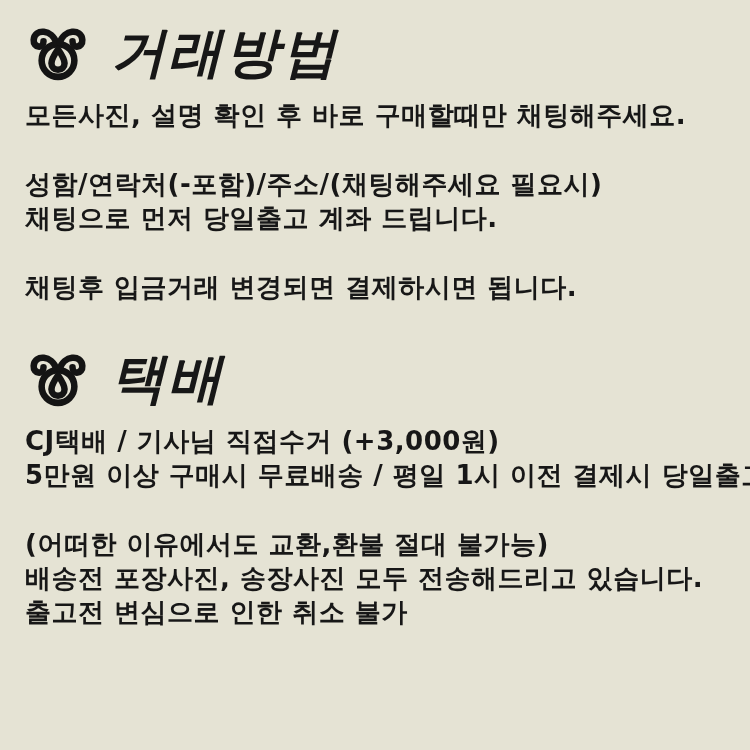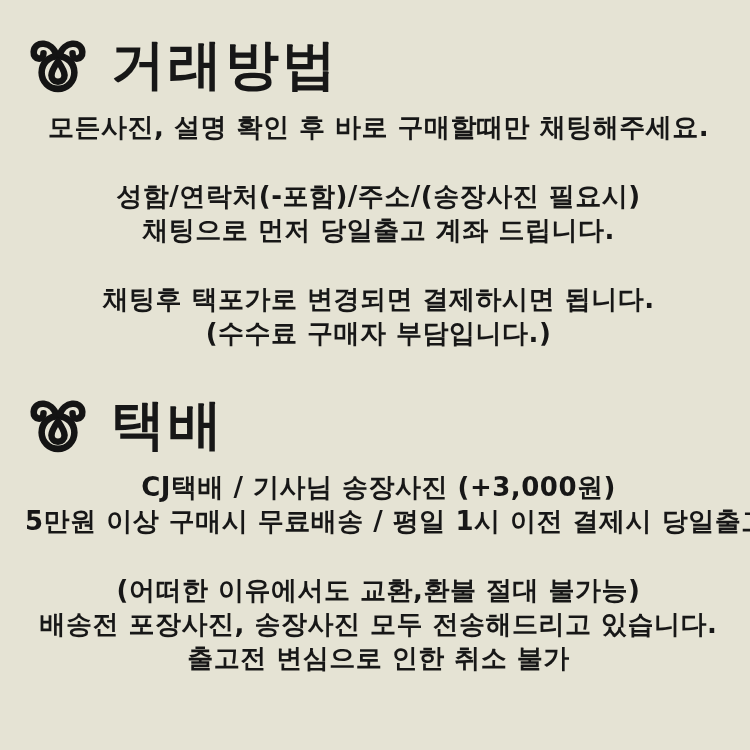--- a/index.html
+++ b/index.html
@@ -11,39 +11,40 @@
     background: #e5e3d4;
     color: #171717;
     font-family: "DejaVu Sans", sans-serif;
     padding: 24px 18px 0 25px;
     overflow: hidden;
   }
   .section-header {
     display: flex;
     align-items: center;
     gap: 20px;
-    margin: 12px 0 16px 0;
+    margin: 0 0 16px 0;
+    font-style: italic;
   }
   .header-icon { display: inline-block; line-height: 0; }
   .header-icon svg { width: 66px; height: 58px; display: block; }
   .section-title {
     margin: 0;
     font-size: 54px;
     font-weight: 800;
     letter-spacing: 3px;
     line-height: 1.0;
   }
   .para {
     margin: 0 0 35px 0;
     font-size: 26px;
     font-weight: 700;
     line-height: 34px;
     letter-spacing: 0.5px;
   }
-  .line { display: block; white-space: nowrap; text-align: center; }
+  .line { display: block; white-space: nowrap; }
   .section-delivery { margin-top: 46px; }
 </style>
 </head>
 <body>
 
 <div class="page">
 
   <section class="section-trade">
     <div class="section-header">
       <span class="header-icon">
@@ -57,47 +58,46 @@
         </svg>
       </span>
       <h1 class="section-title">거래방법</h1>
     </div>
 
     <p class="para">
       <span class="line">모든사진, 설명 확인 후 바로 구매할때만 채팅해주세요.</span>
     </p>
 
     <p class="para">
-      <span class="line">성함/연락처(-포함)/주소/(송장사진 필요시)</span>
+      <span class="line">성함/연락처(-포함)/주소/(채팅해주세요 필요시)</span>
       <span class="line">채팅으로 먼저 당일출고 계좌 드립니다.</span>
     </p>
 
     <p class="para">
-      <span class="line">채팅후 택포가로 변경되면 결제하시면 됩니다.</span>
-      <span class="line">(수수료 구매자 부담입니다.)</span>
+      <span class="line">채팅후 입금거래 변경되면 결제하시면 됩니다.</span>
     </p>
   </section>
 
   <section class="section-delivery">
     <div class="section-header">
       <span class="header-icon">
         <svg viewBox="0 0 70 62" xmlns="http://www.w3.org/2000/svg" aria-hidden="true">
           <g fill="none" stroke="#141414" stroke-width="7" stroke-linecap="round" stroke-linejoin="round">
             <circle cx="35" cy="39" r="17.5"></circle>
             <path d="M33,20 C29,6 10,4 9,17 C8.5,25.5 19.5,27 19.5,18.5"></path>
             <path d="M37,20 C41,6 60,4 61,17 C61.5,25.5 50.5,27 50.5,18.5"></path>
             <path d="M35,27 C30.5,33.5 28,37.5 28,42 a7,7 0 0 0 14,0 C42,37.5 39.5,33.5 35,27 Z"></path>
           </g>
         </svg>
       </span>
       <h1 class="section-title">택배</h1>
     </div>
 
     <p class="para">
-      <span class="line">CJ택배 / 기사님 송장사진 (+3,000원)</span>
+      <span class="line">CJ택배 / 기사님 직접수거 (+3,000원)</span>
       <span class="line">5만원 이상 구매시 무료배송 / 평일 1시 이전 결제시 당일출고</span>
     </p>
 
     <p class="para">
       <span class="line">(어떠한 이유에서도 교환,환불 절대 불가능)</span>
       <span class="line">배송전 포장사진, 송장사진 모두 전송해드리고 있습니다.</span>
       <span class="line">출고전 변심으로 인한 취소 불가</span>
     </p>
   </section>
 

